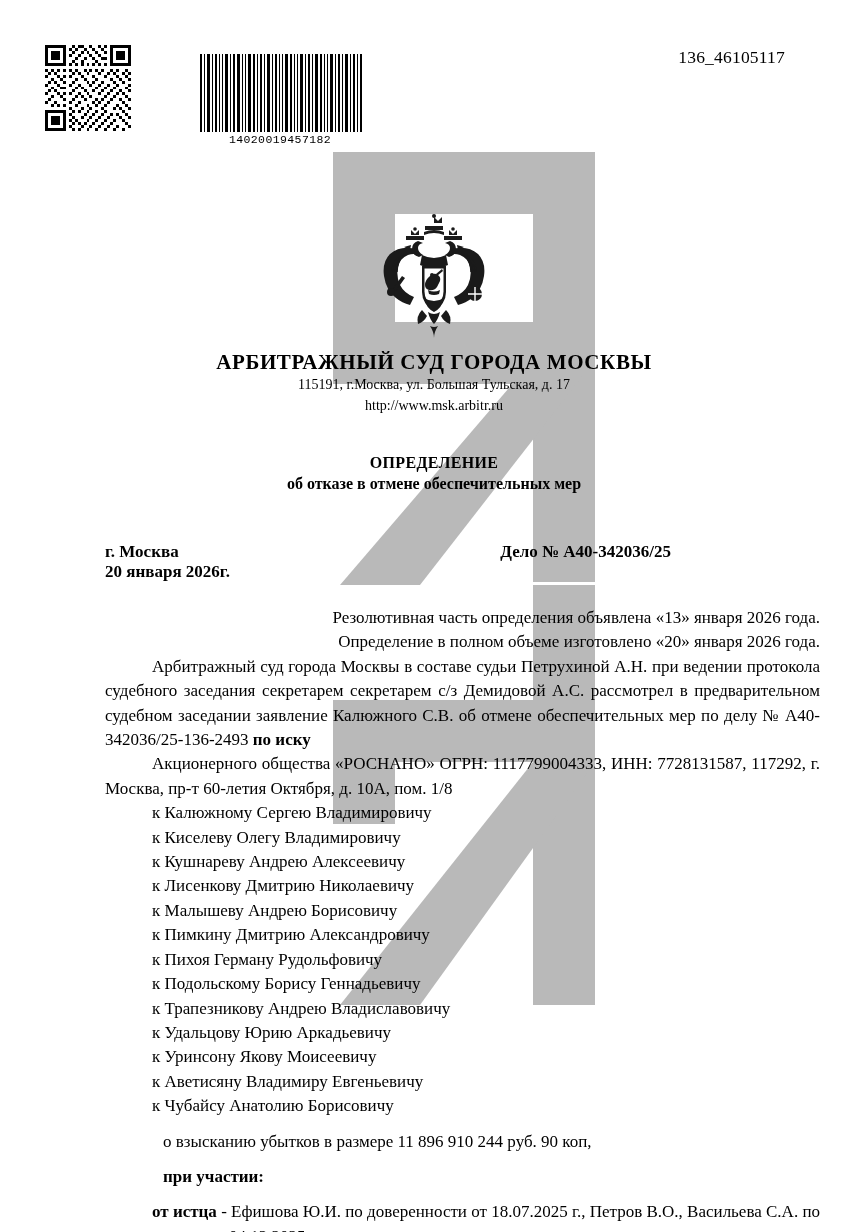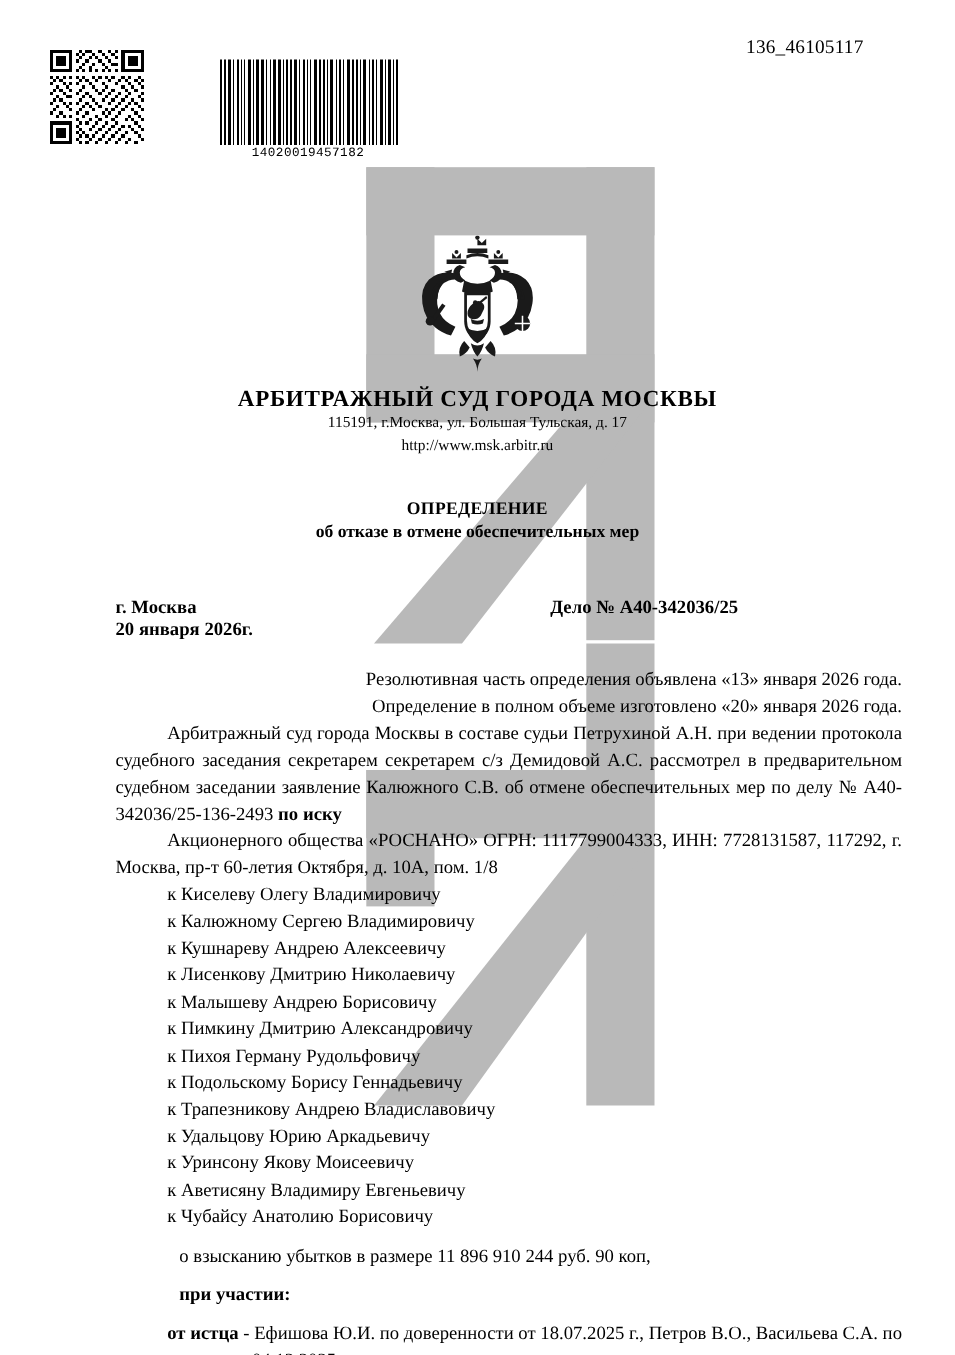--- a/index.html
+++ b/index.html
@@ -58,21 +58,21 @@
     font-family: Liberation Mono, monospace;
     font-size: 11.5px;
     letter-spacing: 0.4px;
     line-height: 14px;
     color: #000;
     margin-top: 1px;
   }
   .doc-number {
     position: absolute;
     right: 83px;
-    top: 32px;
+    top: 47px;
     font-size: 17.5px;
     letter-spacing: 0.2px;
     z-index: 2;
   }
 
   
   .emblem {
     position: absolute;
     left: 50%;
     transform: translateX(-50%);
@@ -553,22 +553,22 @@
     <div class="body-block">
 
       <p class="p-right">Резолютивная часть определения объявлена «13» января 2026 года.</p>
       <p class="p-right">Определение в полном объеме изготовлено «20» января 2026 года.</p>
 
       <p class="p-just"><span>Арбитражный суд города Москвы в составе судьи Петрухиной А.Н. при ведении протокола судебного заседания секретарем секретарем с/з Демидовой А.С. рассмотрел в предварительном судебном заседании заявление Калюжного С.В. об отмене обеспечительных мер по делу № А40-342036/25-136-2493 </span><b>по иску</b></p>
 
       <p class="p-just">Акционерного общества «РОСНАНО» ОГРН: 1117799004333, ИНН: 7728131587, 117292, г. Москва, пр-т 60-летия Октября, д. 10А, пом. 1/8</p>
 
       <ul class="defendant-list">
+        <li>к Калюжному Сергею Владимировичу</li>
         <li>к Киселеву Олегу Владимировичу</li>
-        <li>к Калюжному Сергею Владимировичу</li>
         <li>к Кушнареву Андрею Алексеевичу</li>
         <li>к Лисенкову Дмитрию Николаевичу</li>
         <li>к Малышеву Андрею Борисовичу</li>
         <li>к Пимкину Дмитрию Александровичу</li>
         <li>к Пихоя Герману Рудольфовичу</li>
         <li>к Подольскому Борису Геннадьевичу</li>
         <li>к Трапезникову Андрею Владиславовичу</li>
         <li>к Удальцову Юрию Аркадьевичу</li>
         <li>к Уринсону Якову Моисеевичу</li>
         <li>к Аветисяну Владимиру Евгеньевичу</li>

